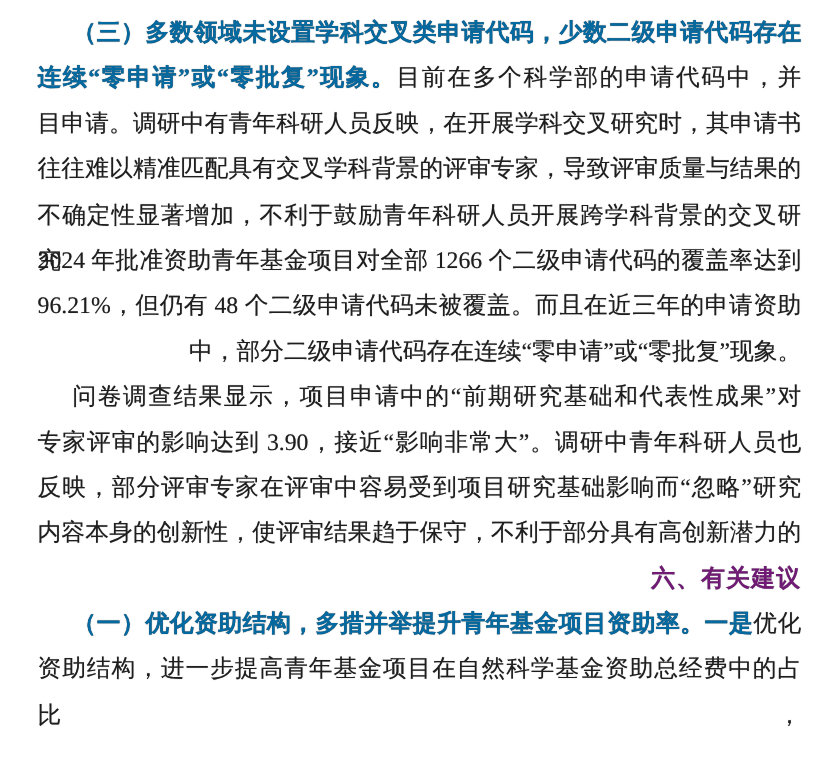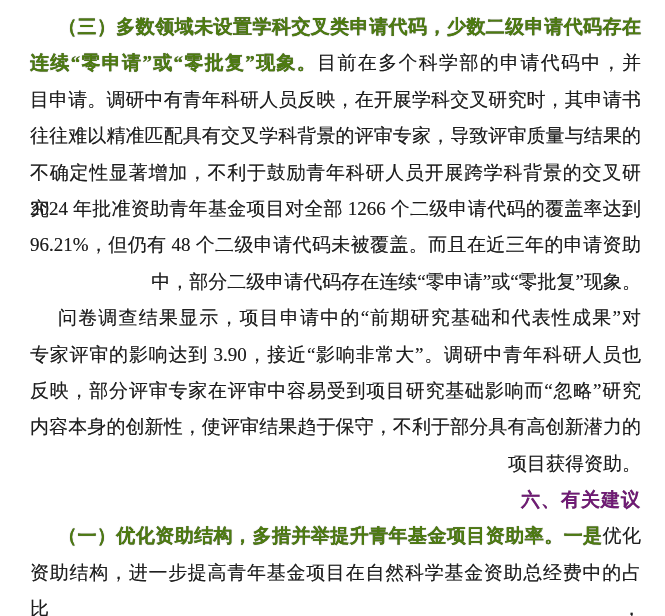--- a/index.html
+++ b/index.html
@@ -38,21 +38,21 @@
   .text-line.indent {
     padding-left: 28px;
   }
   .text-line.justify.indent {
     padding-left: 0;
     text-indent: 28px;
   }
   .seg-lead {
     font-family: "Liberation Serif", serif;
     font-weight: 700;
-    color: #4d7c0f;
+    color: #0369a1;
     text-shadow: 0 0 0.7px rgba(0,0,0,0.8);
   }
   .seg-body {
     font-family: "Liberation Serif", serif;
     font-weight: 400;
   }
   .seg-heading {
     font-family: "Liberation Sans", sans-serif;
     font-weight: 600;
     color: #701a75;
@@ -68,17 +68,16 @@
     <div class="text-line justify"><span class="seg-body">目申请。调研中有青年科研人员反映，在开展学科交叉研究时，其申请书</span></div>
     <div class="text-line justify"><span class="seg-body">往往难以精准匹配具有交叉学科背景的评审专家，导致评审质量与结果的</span></div>
     <div class="text-line justify"><span class="seg-body">不确定性显著增加，不利于鼓励青年科研人员开展跨学科背景的交叉研究。</span></div>
     <div class="text-line justify"><span class="seg-body">2024 年批准资助青年基金项目对全部 1266 个二级申请代码的覆盖率达到</span></div>
     <div class="text-line justify"><span class="seg-body">96.21%，但仍有 48 个二级申请代码未被覆盖。而且在近三年的申请资助</span></div>
     <div class="text-line"><span class="seg-body">中，部分二级申请代码存在连续“零申请”或“零批复”现象。</span></div>
     <div class="text-line justify indent"><span class="seg-body">问卷调查结果显示，项目申请中的“前期研究基础和代表性成果”对</span></div>
     <div class="text-line justify"><span class="seg-body">专家评审的影响达到 3.90，接近“影响非常大”。调研中青年科研人员也</span></div>
     <div class="text-line justify"><span class="seg-body">反映，部分评审专家在评审中容易受到项目研究基础影响而“忽略”研究</span></div>
     <div class="text-line justify"><span class="seg-body">内容本身的创新性，使评审结果趋于保守，不利于部分具有高创新潜力的</span></div>
-    <div class="text-line"><span class="seg-body">项目获得资助。</span></div>
     <div class="text-line indent"><span class="seg-heading">六、有关建议</span></div>
     <div class="text-line justify indent"><span class="seg-lead">（一）优化资助结构，多措并举提升青年基金项目资助率。一是</span><span class="seg-body">优化</span></div>
     <div class="text-line justify"><span class="seg-body">资助结构，进一步提高青年基金项目在自然科学基金资助总经费中的占比，</span></div>
   </div>
 
 </body></html>

